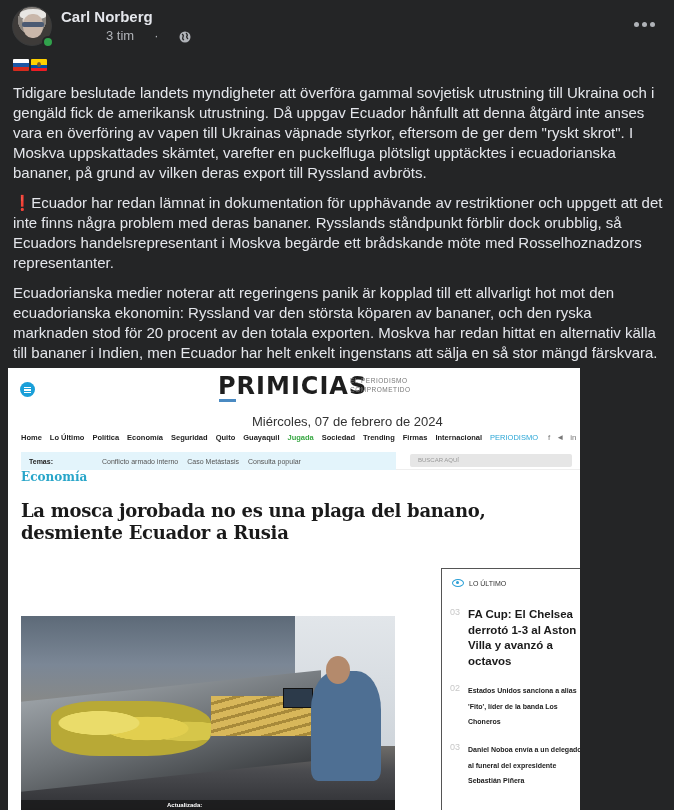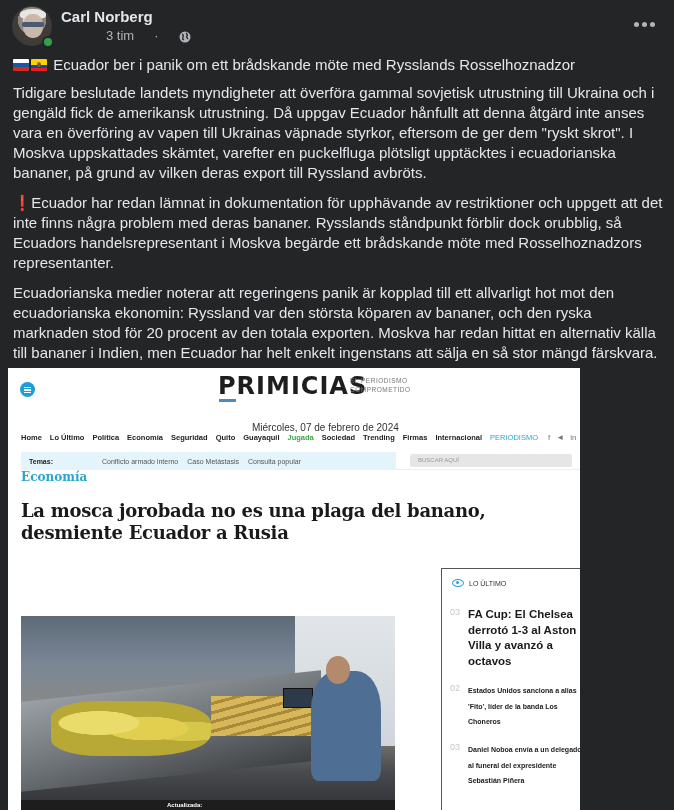--- a/index.html
+++ b/index.html
@@ -30,21 +30,21 @@
     .flag-ec { background: linear-gradient(#ffd100 0 50%, #034ea2 50% 75%, #ed1c24 75% 100%); position: relative; }
     .flag-ec::after { content: ""; position: absolute; left: 6px; top: 3px; width: 4px; height: 5px; border-radius: 50%; background: #7a5c2e; }
     .exclaim { color: #e0232d; font-weight: bold; display: inline-block; width: 14px; text-align: center; }
 
     .shared-image { position: absolute; left: 8px; top: 368px; width: 572px; height: 442px; background: #ffffff; overflow: hidden; font-family: "Liberation Sans", sans-serif; color: #222; }
     .site-menu-icon { position: absolute; left: 12px; top: 14px; width: 15px; height: 15px; border-radius: 50%; background: #1a9fd9; }
     .site-menu-icon i { position: absolute; left: 4px; width: 7px; height: 1.5px; background: #fff; }
     .logo { position: absolute; left: 210px; top: 4px; font-size: 24px; font-weight: bold; letter-spacing: 1px; color: #1e1e1e; font-family: "DejaVu Sans", sans-serif; }
     .logo-underline { position: absolute; left: 211px; top: 31px; width: 17px; height: 3px; background: #4a8ac2; }
     .tagline { position: absolute; left: 342px; top: 8px; font-size: 6.5px; line-height: 9px; color: #777; letter-spacing: 0.5px; }
-    .site-date { position: absolute; left: 244px; top: 46px; font-size: 10px; color: #333; margin-top: 8px; }
+    .site-date { position: absolute; left: 244px; top: 46px; font-size: 13px; color: #333; }
 
     .site-nav { position: absolute; left: 13px; top: 65px; display: flex; gap: 8px; font-size: 7.5px; font-weight: bold; color: #222; align-items: center; white-space: nowrap; }
     .site-nav .green { color: #3aa845; }
     .site-nav .blue { color: #2aa6d6; font-weight: normal; }
     .social { display: flex; gap: 6px; color: #777; font-weight: normal; font-size: 8px; margin-left: 2px; }
 
     .topics-bar { position: absolute; left: 13px; top: 84px; width: 375px; height: 18px; background: #e3f4fb; font-size: 7px; display: flex; align-items: center; }
     .topics-bar .label { font-weight: bold; margin-left: 8px; width: 73px; }
     .topics-bar .topic { color: #555; margin-right: 9px; }
     .search-area { position: absolute; left: 388px; top: 84px; width: 286px; height: 18px; border-bottom: 1px solid #eee; }
@@ -100,21 +100,20 @@
   <div class="more-button">
     <span></span>
       <span></span>
       <span></span>
   </div>
 </div>
 
 <div class="post-body">
   <p class="title-line">
     <span class="flag flag-ru"></span><span class="flag flag-ec"></span>
-    <span>Ecuador ber i panik om ett brådskande möte med Rysslands Rosselhoznadzor</span>
   </p>
   <p>Tidigare beslutade landets myndigheter att överföra gammal sovjetisk utrustning till Ukraina och i gengäld fick de amerikansk utrustning. Då uppgav Ecuador hånfullt att denna åtgärd inte anses vara en överföring av vapen till Ukrainas väpnade styrkor, eftersom de ger dem "ryskt skrot". I Moskva uppskattades skämtet, varefter en puckelfluga plötsligt upptäcktes i ecuadorianska bananer, på grund av vilken deras export till Ryssland avbröts.</p>
   <p>
     <span class="exclaim">❗</span>
     <span>Ecuador har redan lämnat in dokumentation för upphävande av restriktioner och uppgett att det inte finns några problem med deras bananer. Rysslands ståndpunkt förblir dock orubblig, så Ecuadors handelsrepresentant i Moskva begärde ett brådskande möte med Rosselhoznadzors representanter.</span>
   </p>
   <p>Ecuadorianska medier noterar att regeringens panik är kopplad till ett allvarligt hot mot den ecuadorianska ekonomin: Ryssland var den största köparen av bananer, och den ryska marknaden stod för 20 procent av den totala exporten. Moskva har redan hittat en alternativ källa till bananer i Indien, men Ecuador har helt enkelt ingenstans att sälja en så stor mängd färskvara.</p>
 </div>
 
 <div class="shared-image">

